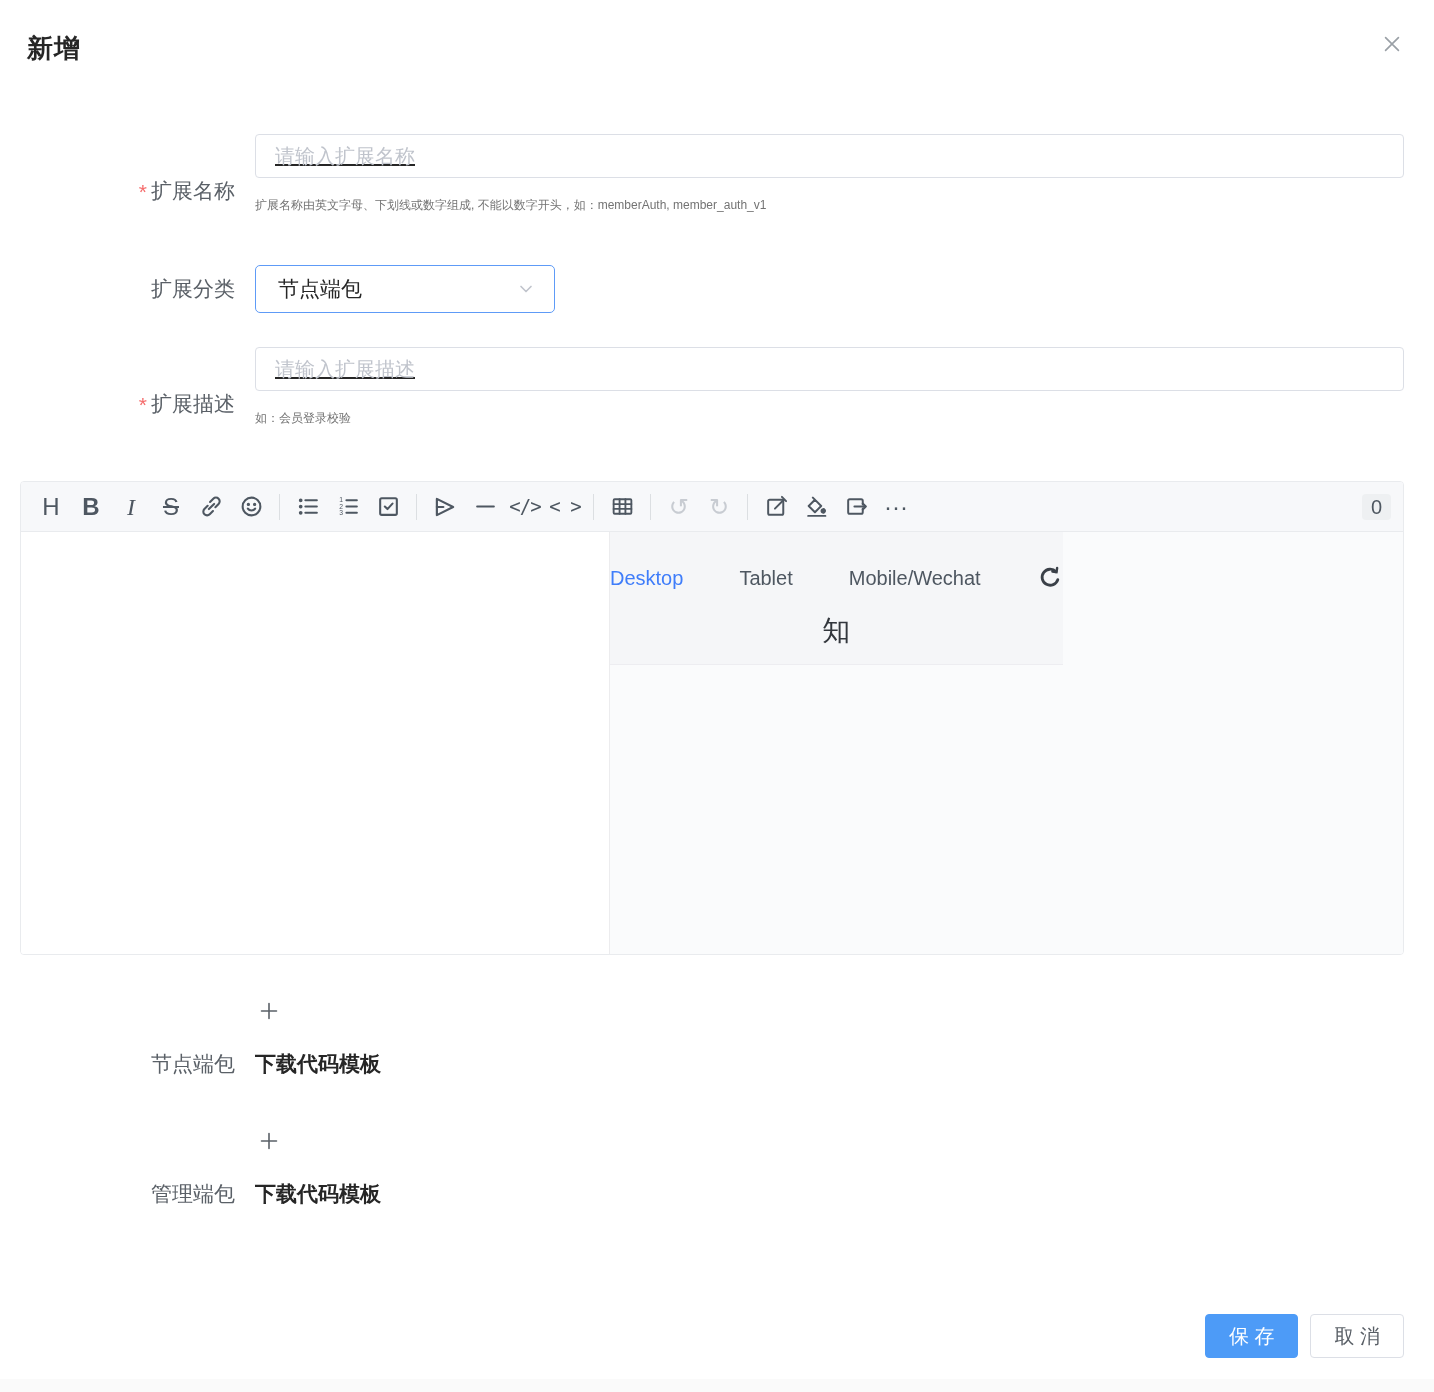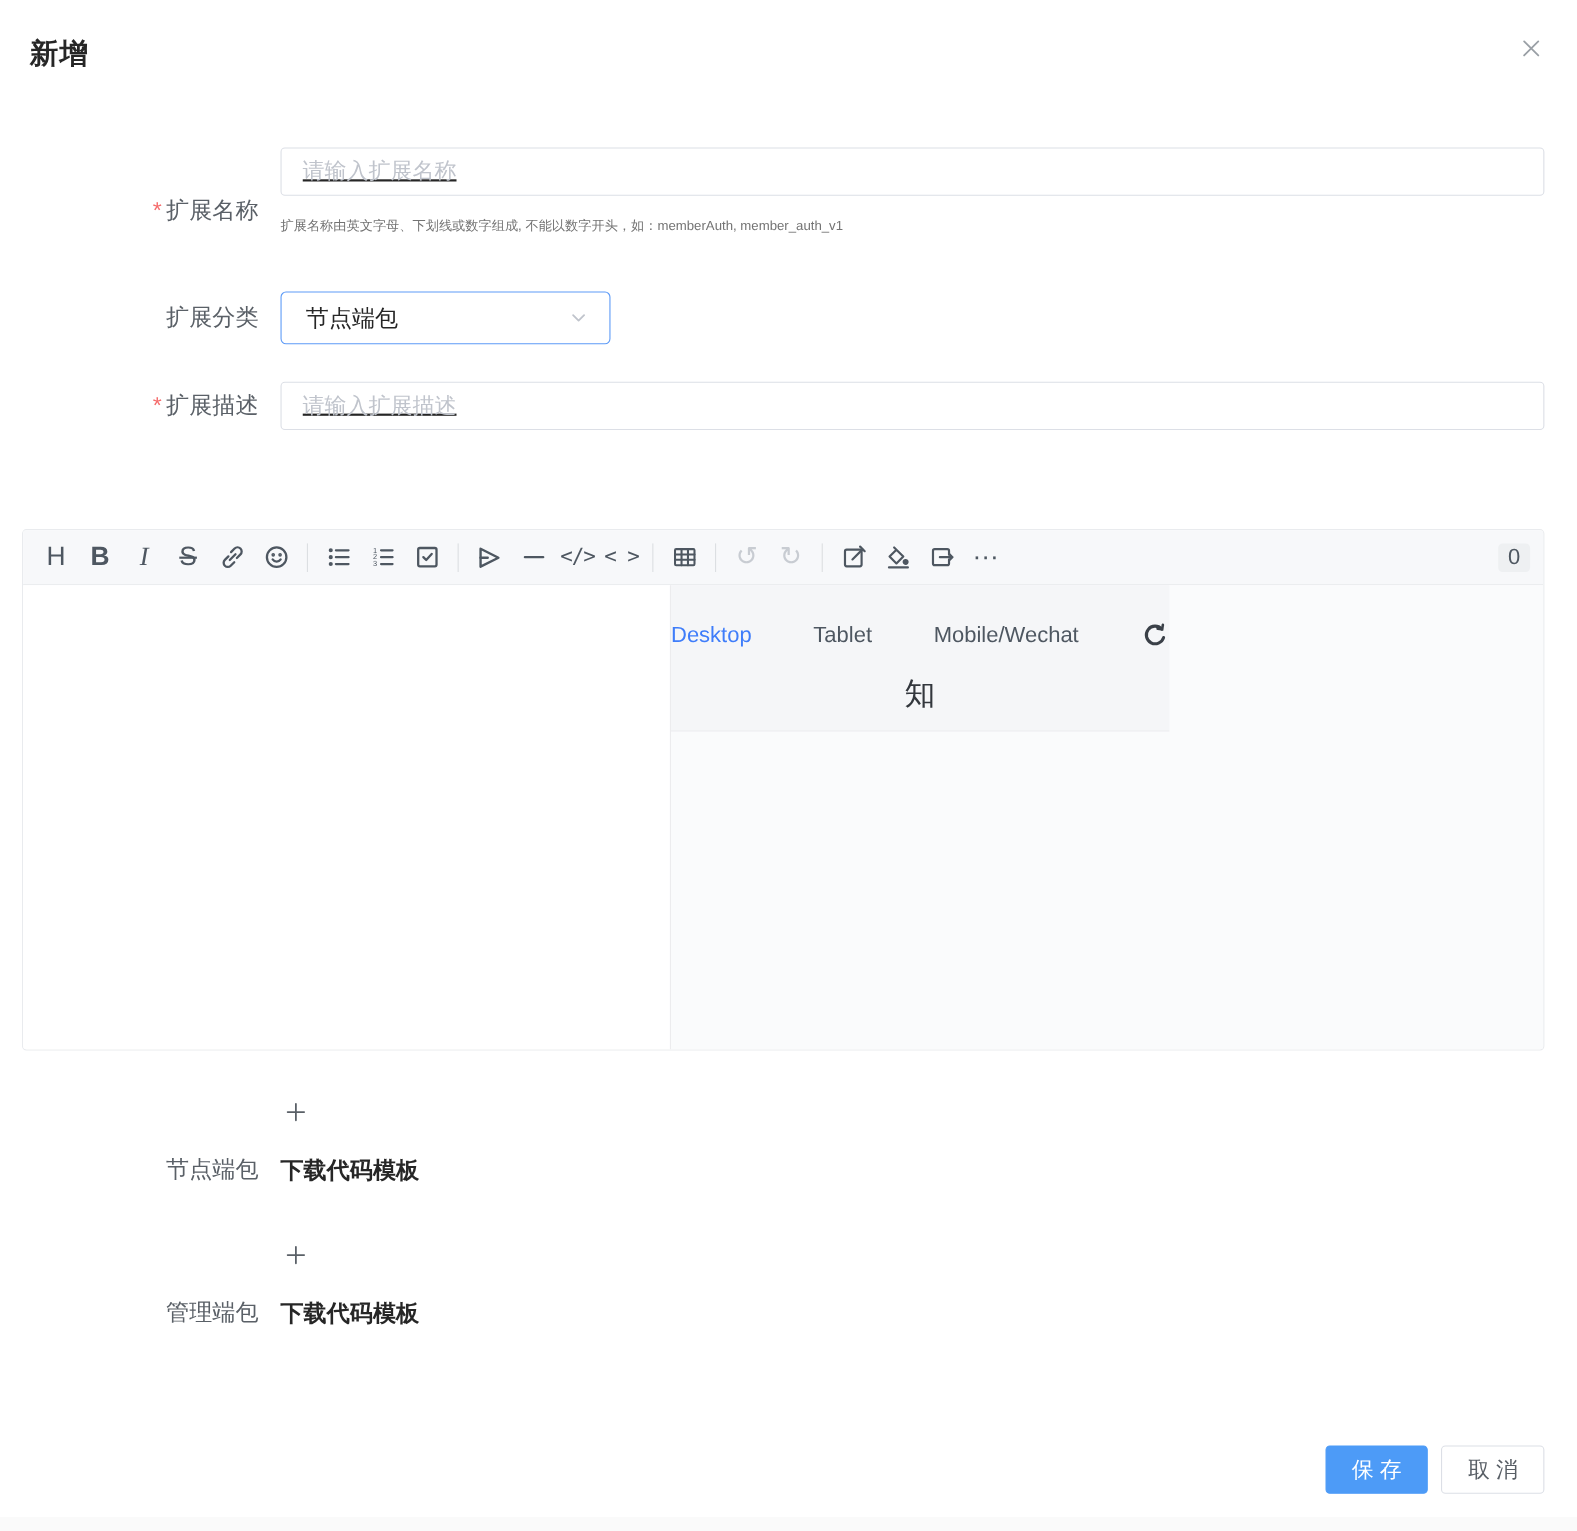--- a/index.html
+++ b/index.html
@@ -104,20 +104,21 @@
       </div>
     </div>
   </div>
 
   <div class="row" id="row-desc">
     <div class="label-cell">
       <span class="required-mark">*</span><span>扩展描述</span>
     </div>
     <div class="control-cell">
       <input class="text-input" type="text" placeholder="请输入扩展描述" style="">
+      <div class="help-text">如：会员登录校验</div>
     </div>
   </div>
 
   <div class="row" id="row-usage">
     <div class="control-cell">
       <div class="editor">
 
         <div class="editor-toolbar">
           <div class="tb-icon tb-txt">H</div>
           <div class="tb-icon tb-txt tb-bold">B</div>

